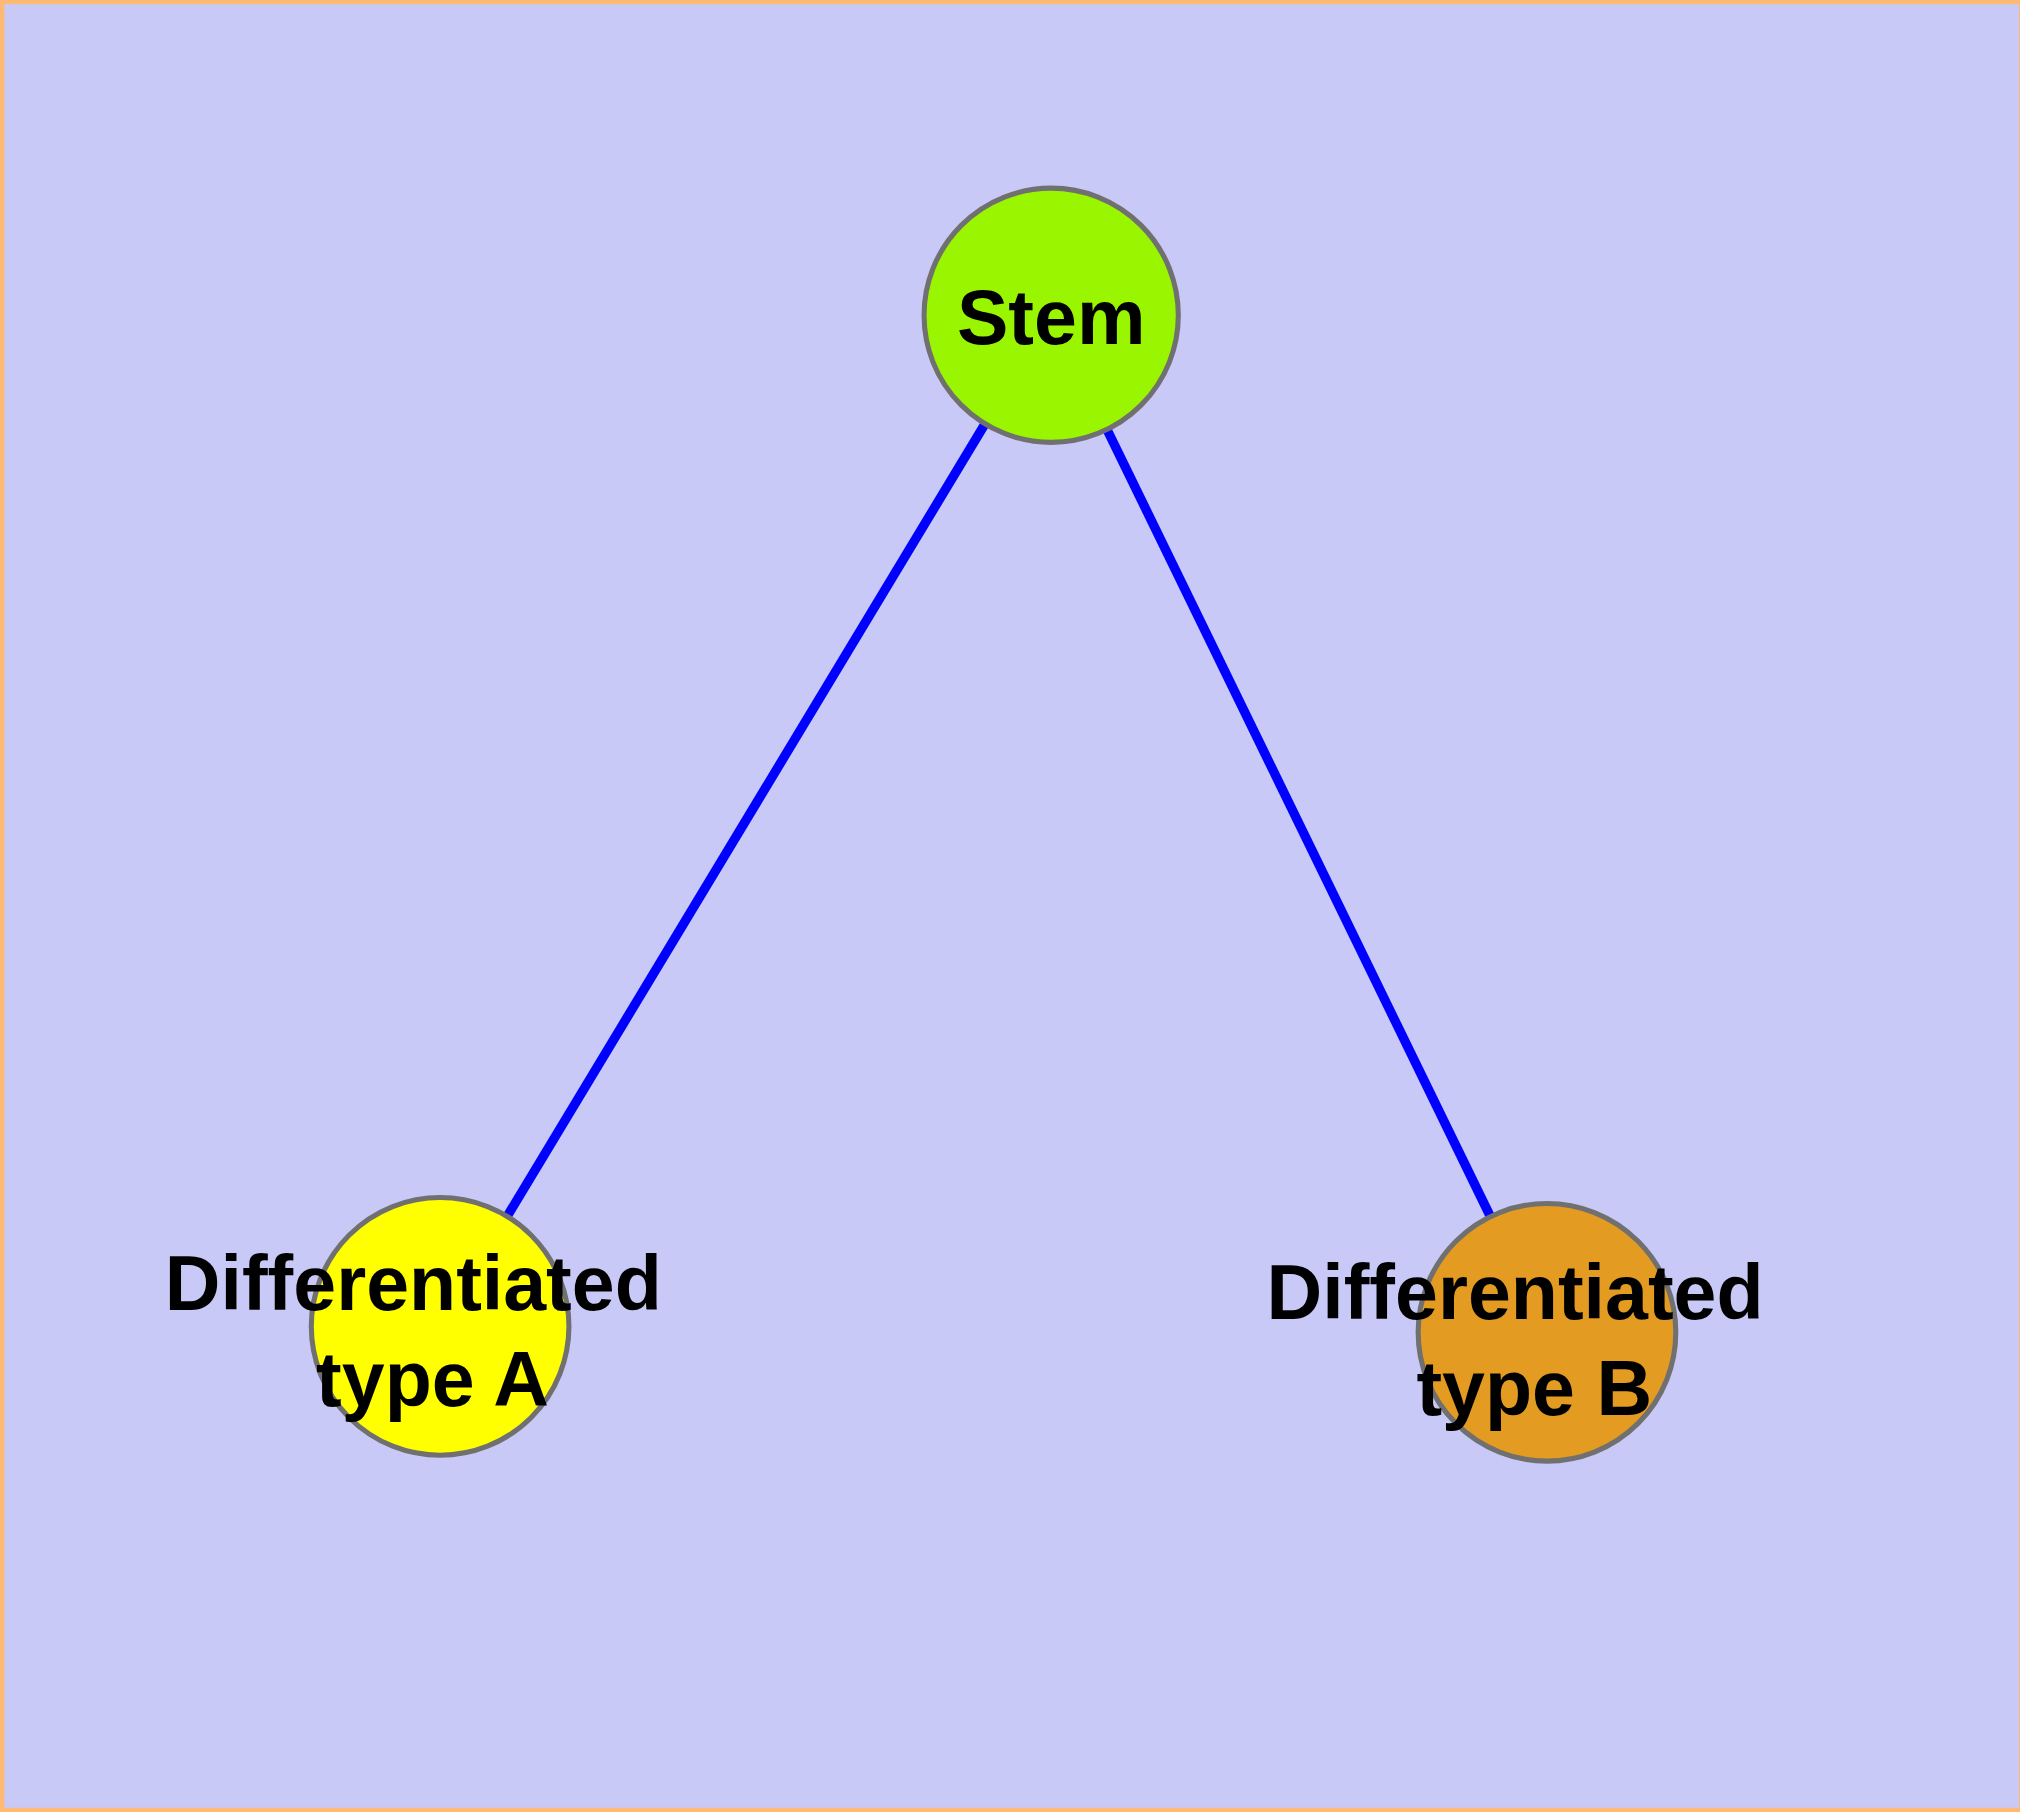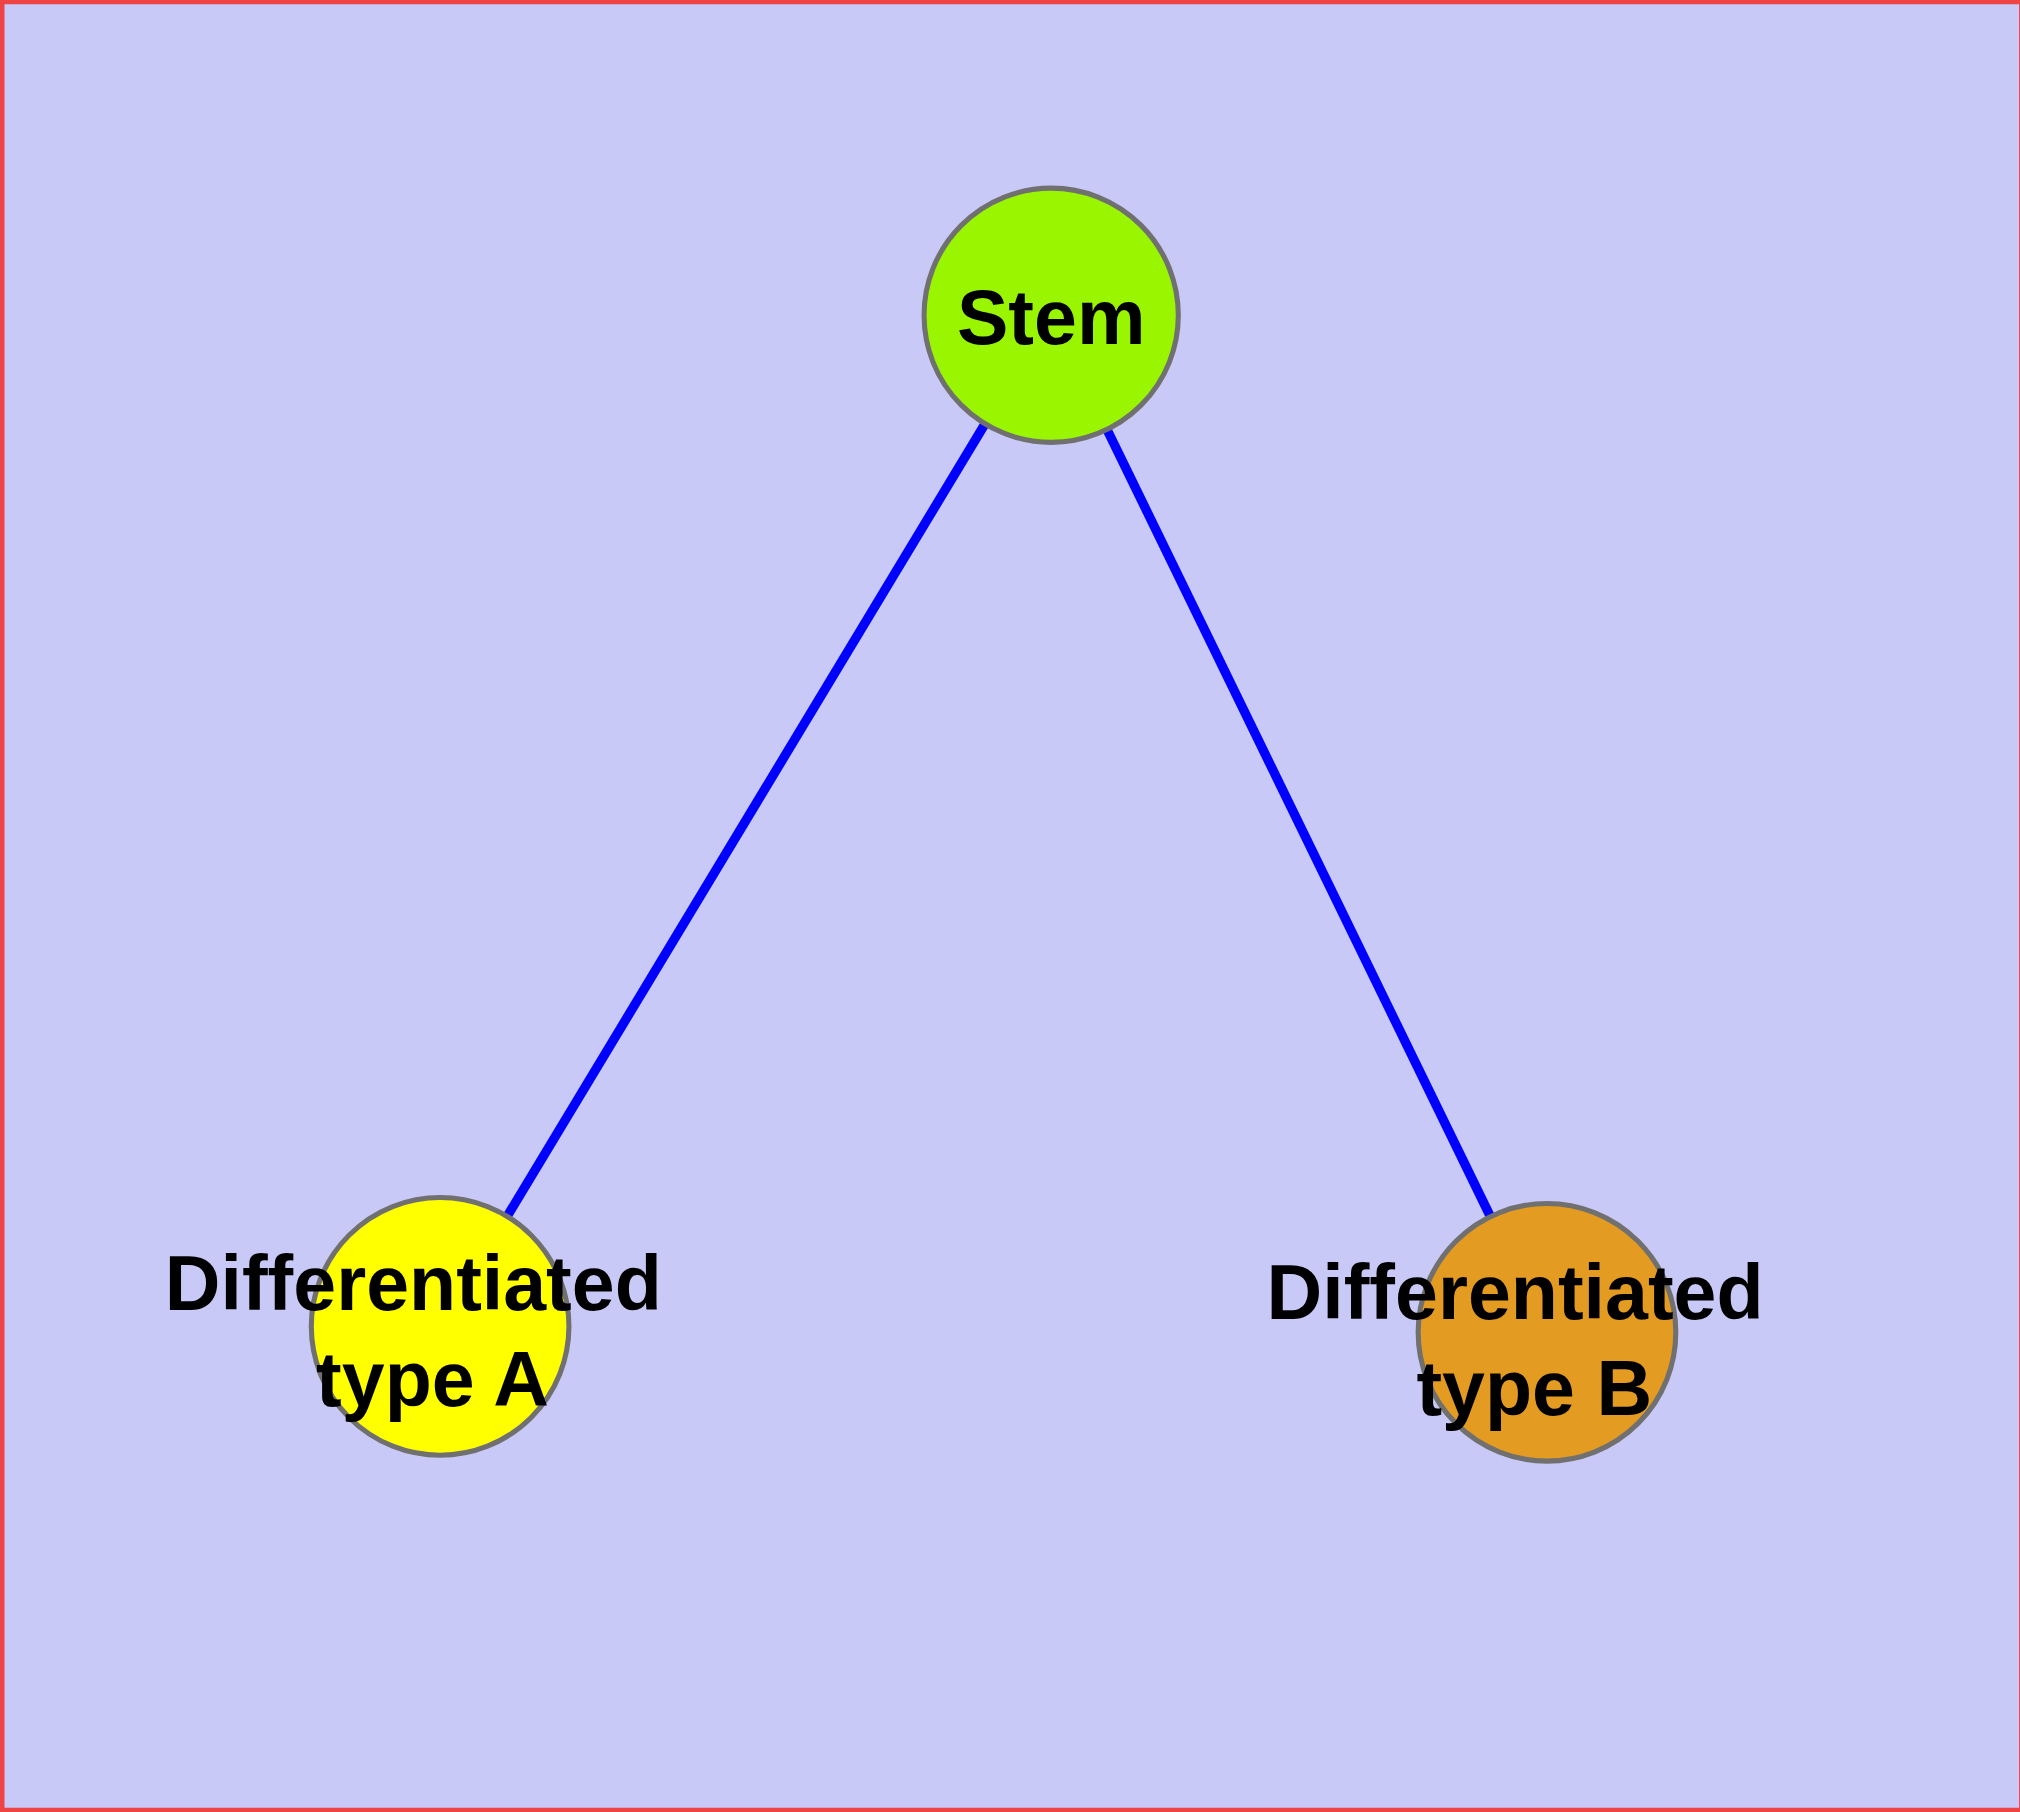--- a/index.html
+++ b/index.html
@@ -4,21 +4,21 @@
 <style>
   html, body {
     margin: 0;
     padding: 0;
     background: #ffffff;
   }
   .figure {
     position: relative;
     width: 2021px;
     height: 1812px;
-    background: #ef4444;
+    background: #fdba74;
     overflow: hidden;
     font-family: "Liberation Sans", "DejaVu Sans", sans-serif;
   }
   svg.graph {
     position: absolute;
     left: 0;
     top: 0;
     width: 100%;
     height: 100%;
     display: block;

